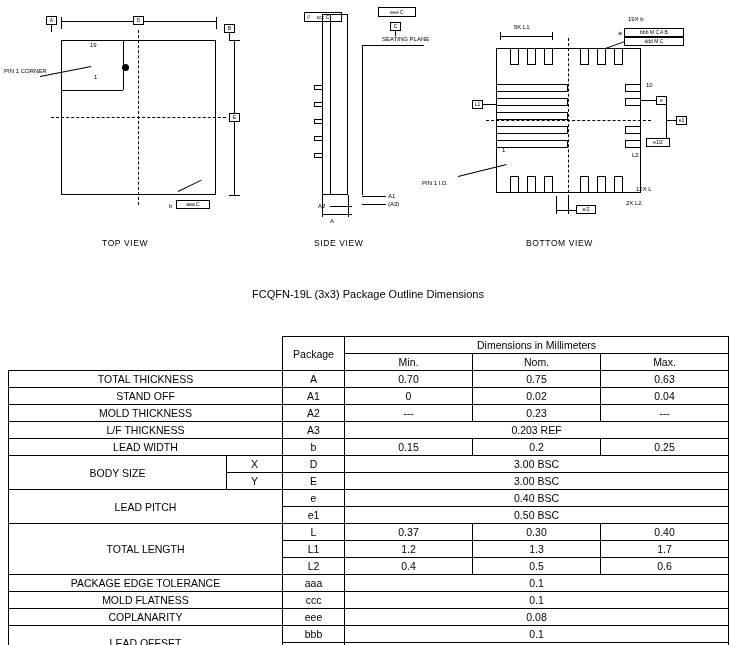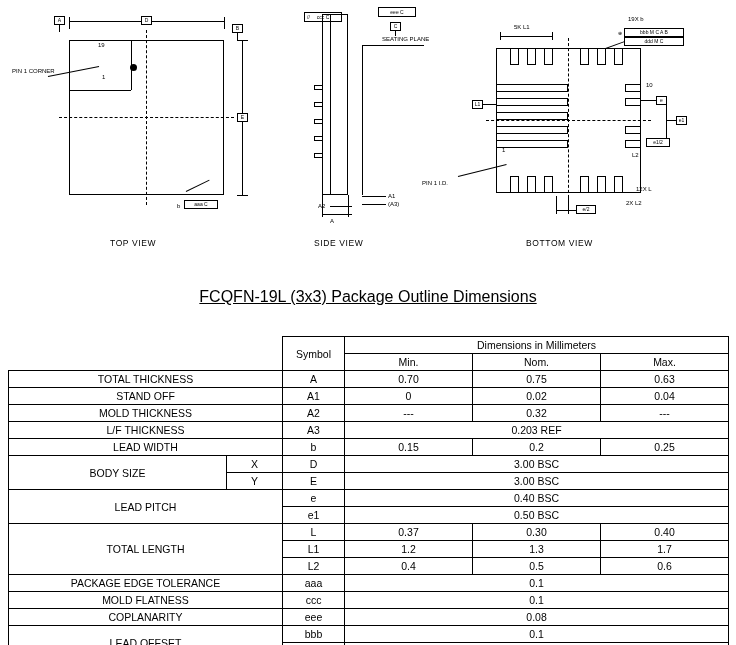--- a/index.html
+++ b/index.html
@@ -94,22 +94,21 @@
     border-radius: 50%;
     background: #000;
   }
   
   .caption {
     position: absolute;
     top: 288px;
     left: 0;
     width: 736px;
     text-align: center;
-    font-size: 16px;
-    text-decoration: underline;
+    font-size: 11px;
   }
   
   .table-wrap {
     position: absolute;
     top: 336px;
     left: 8px;
     width: 720px;
   }
   table {
     border-collapse: collapse;
@@ -130,21 +129,21 @@
   .c-sym  { width: 62px; }
   .c-val  { width: 128px; }
 </style>
 </head>
 <body>
 
 <div class="page">
 
   <div class="drawings">
 
-    <div class="view" style="left:36px; width:220px; height:262px;">
+    <div class="view" style="left:28px; width:220px; height:262px;">
 
       <div class="ctrl" style="left:18px; top:16px; width:11px; height:9px;">A</div>
 
       <div class="ln vl" style="left:23px; top:25px; height:7px;"></div>
 
       <div class="ctrl" style="left:196px; top:24px; width:11px; height:9px;">B</div>
       <div class="ln vl" style="left:201px; top:33px; height:8px;"></div>
 
       <div class="ln hl" style="left:33px; top:21px; width:155px;"></div>
       <div class="ln vl" style="left:33px; top:17px; height:12px;"></div>
@@ -302,21 +301,21 @@
           <col class="c-sub">
           <col class="c-sym">
         <col class="c-val">
           <col class="c-val">
           <col class="c-val">
       </colgroup>
       <tbody>
         <tr>
           <td rowspan="2" style="border:none;"></td>
           <td rowspan="2" style="border:none;"></td>
-          <td rowspan="2">Symbol</td>
+          <td rowspan="2">Package</td>
           <td colspan="3">Dimensions in Millimeters</td>
         </tr>
         <tr>
           <td>Min.</td>
           <td>Nom.</td>
           <td>Max.</td>
         </tr>
 
         <tr>
           <td colspan="2">TOTAL THICKNESS</td>
@@ -329,21 +328,21 @@
           <td colspan="2">STAND OFF</td>
           <td>A1</td>
           <td>0</td>
           <td>0.02</td>
           <td>0.04</td>
         </tr>
         <tr>
           <td colspan="2">MOLD THICKNESS</td>
           <td>A2</td>
           <td>---</td>
-          <td>0.32</td>
+          <td>0.23</td>
           <td>---</td>
         </tr>
         <tr>
           <td colspan="2">L/F THICKNESS</td>
           <td>A3</td>
           <td colspan="3">0.203 REF</td>
         </tr>
         <tr>
           <td colspan="2">LEAD WIDTH</td>
           <td>b</td>

